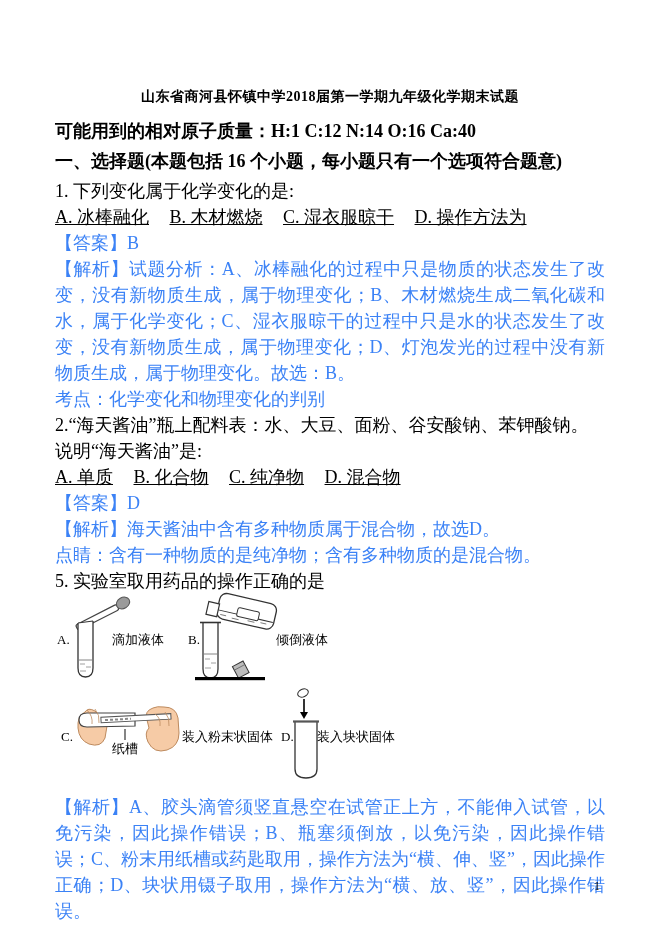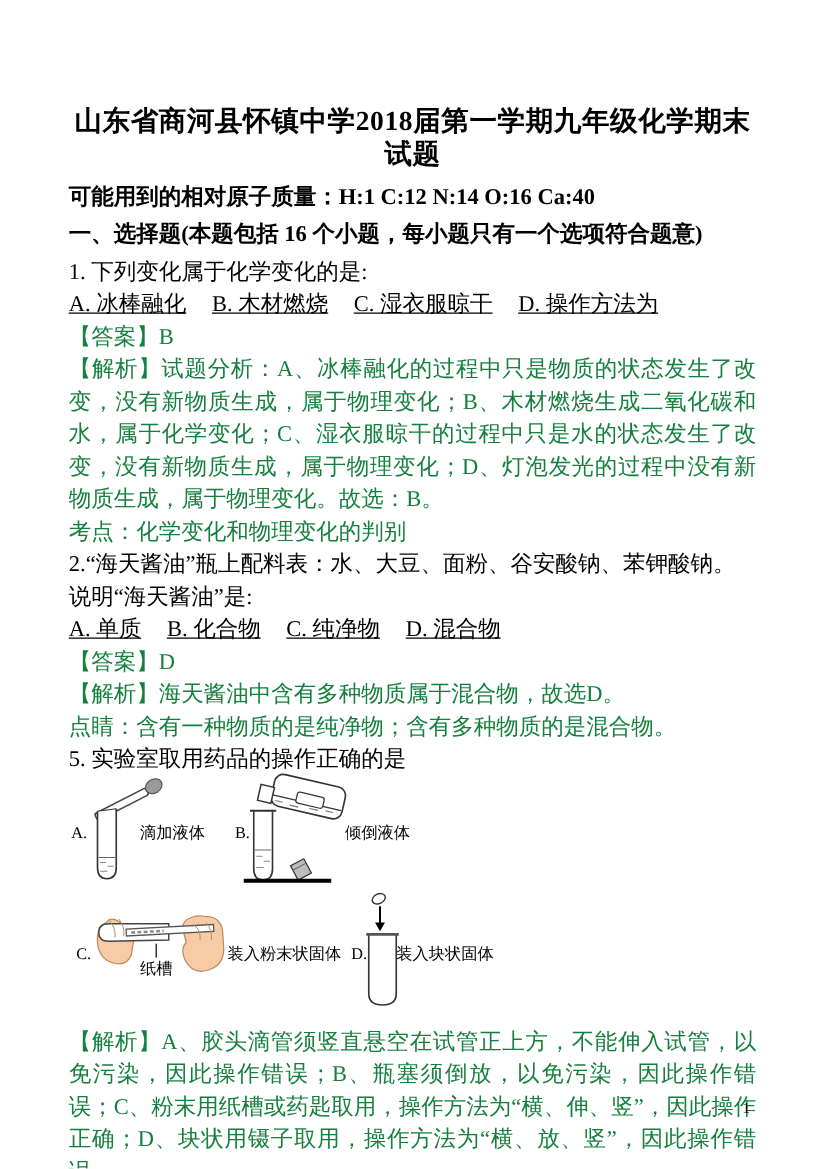--- a/index.html
+++ b/index.html
@@ -3,24 +3,24 @@
 <meta charset="utf-8">
 <style>
   html,body{margin:0;padding:0;}
   body{
     width:661px;height:935px;background:#ffffff;position:relative;
     font-family:"Liberation Serif","DejaVu Serif",serif;color:#000;
     overflow:hidden;
   }
   .page{position:absolute;inset:0;padding:84px 56px 0 55px;box-sizing:border-box;}
   p{margin:0;font-size:18px;line-height:26px;}
-  .title{font-size:22px;font-weight:bold;text-align:center;line-height:26px;margin-bottom:8px;letter-spacing:.5px;}
+  .title{font-size:14px;font-weight:bold;text-align:center;line-height:26px;margin-bottom:8px;letter-spacing:.5px;}
   .bold{font-weight:bold;}
   .mb4{margin-bottom:4px;}
-  .red{color:#15803d;}
+  .red{color:#3b82f6;}
   .just{text-align:justify;}
   .options span{display:inline-block;margin-right:16px;text-decoration:underline;}
   .q4{margin-top:14px;}
   .diagram-block{position:relative;height:200px;}
   .diagram-block .dlabel,.diagram-block .dcaption,.diagram-block .dannot{
     position:absolute;font-size:13px;line-height:14px;white-space:nowrap;
   }
   .dsvg{position:absolute;}
   .page-num{position:absolute;left:594px;top:879px;font-size:12px;line-height:14px;}
 </style>

